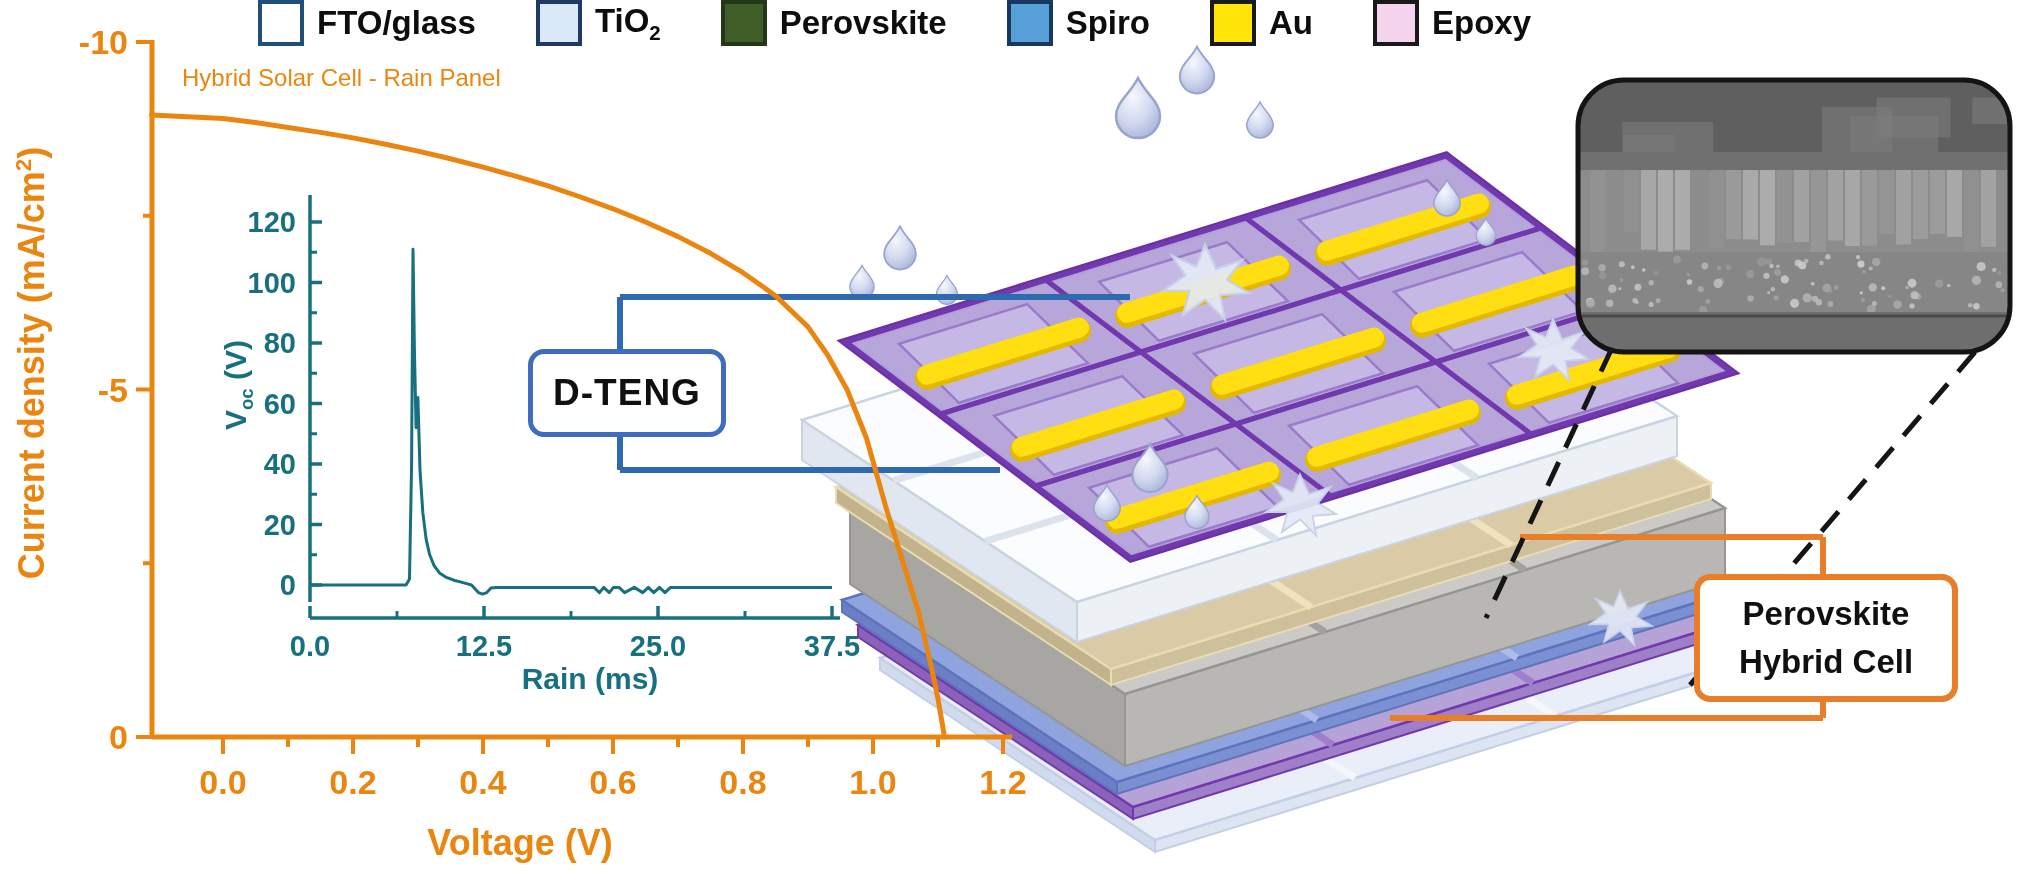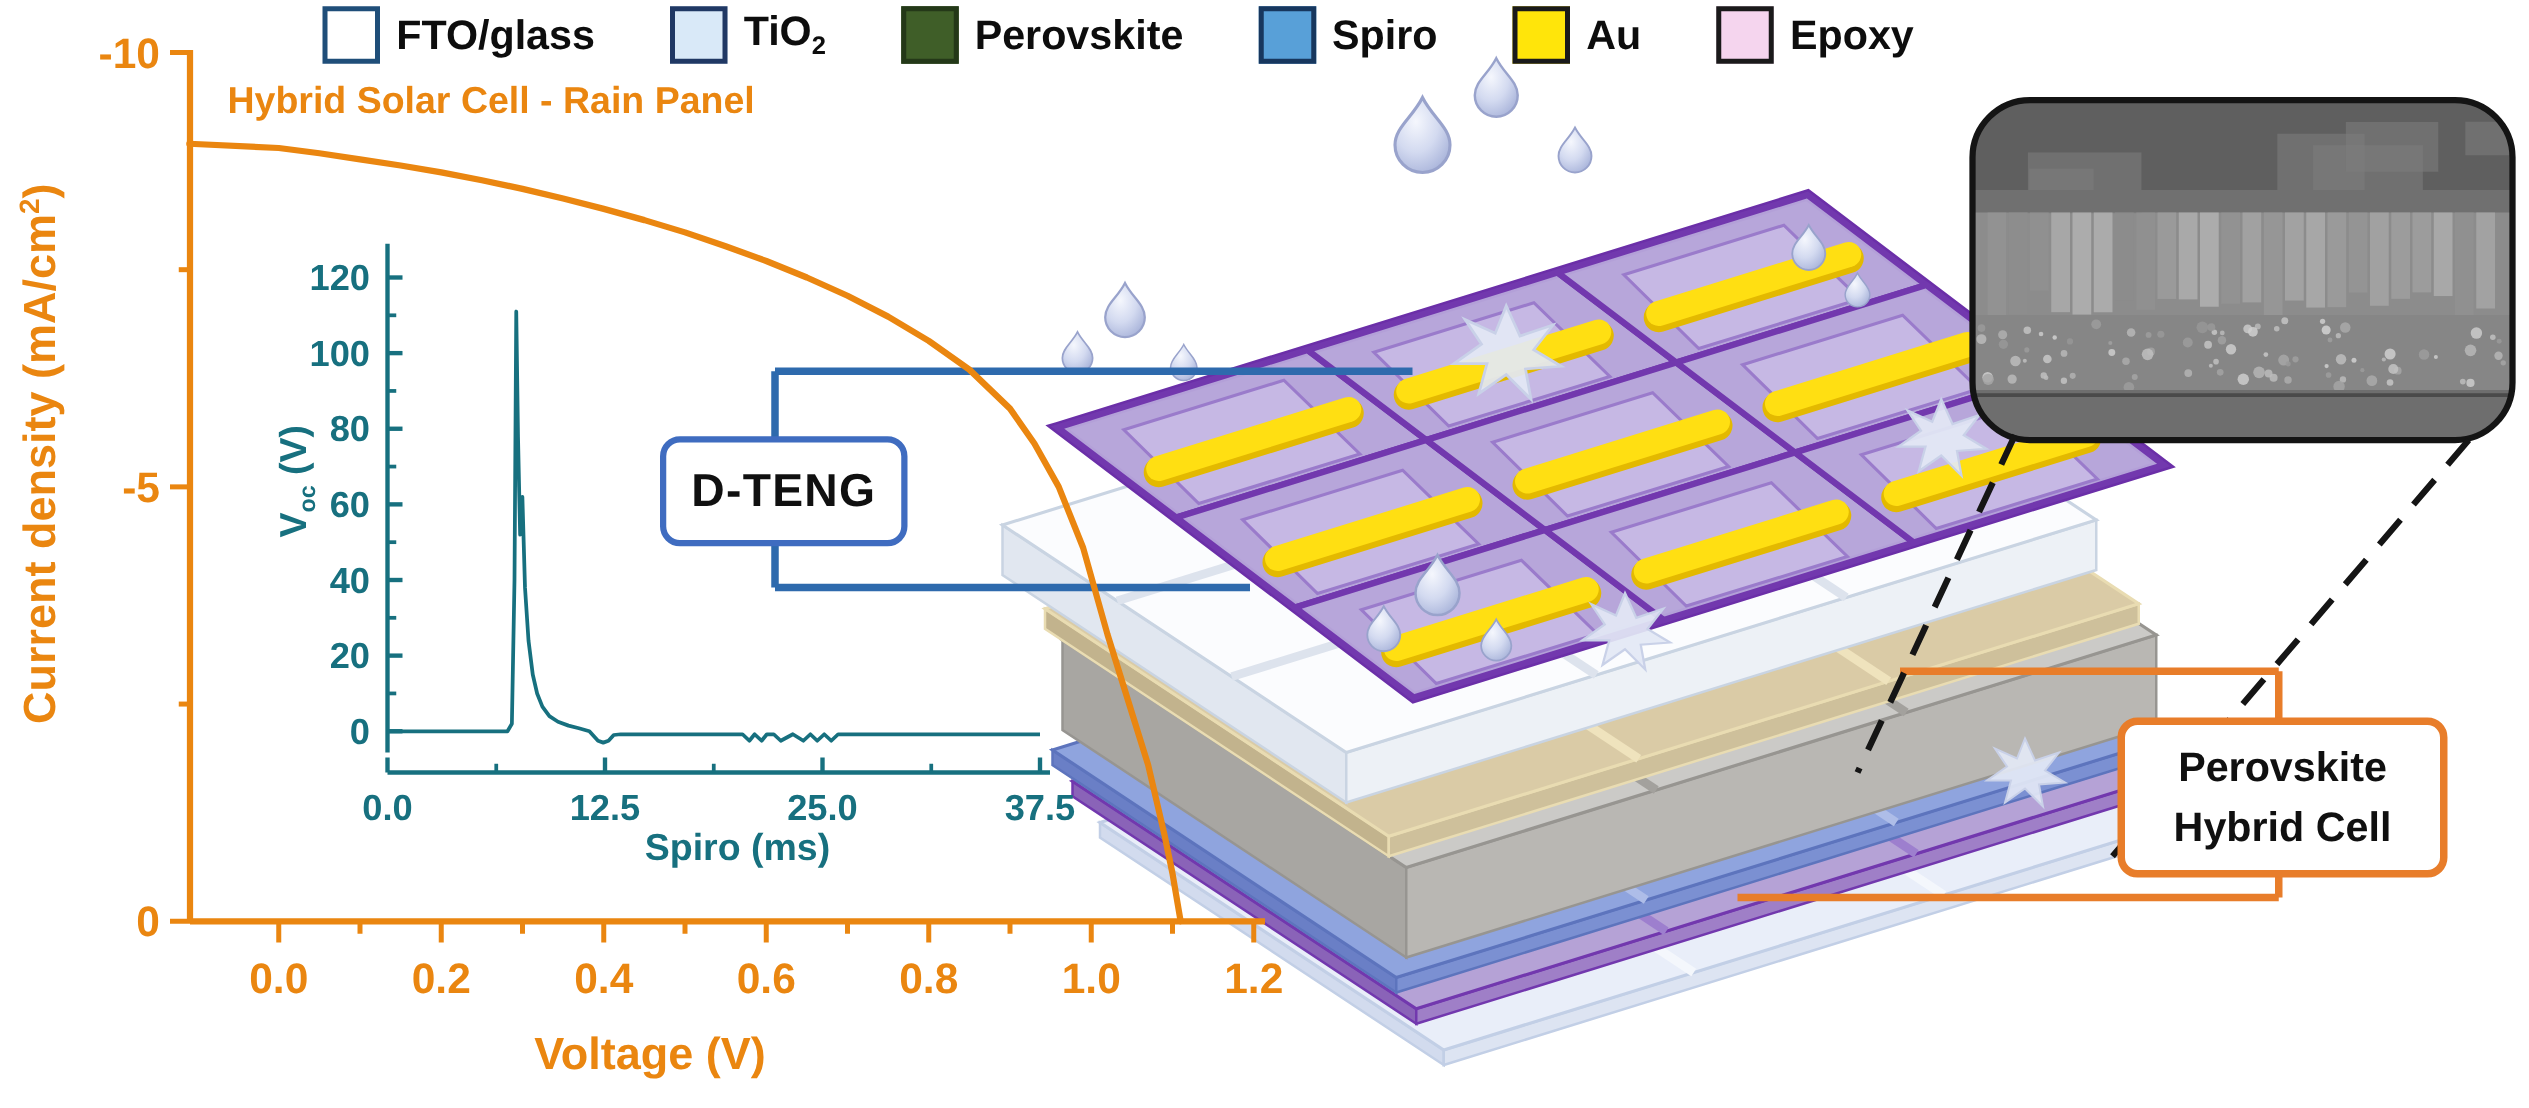--- a/index.html
+++ b/index.html
@@ -2,27 +2,27 @@
 <html><head>
 <meta charset="utf-8">
 <style>
   html,body{margin:0;padding:0;background:#ffffff;}
   .canvas{position:relative;width:2023px;height:886px;background:#ffffff;overflow:hidden;
           font-family:"Liberation Sans",sans-serif;}
   #diagram-svg{position:absolute;left:0;top:0;z-index:1;}
   svg text{font-family:"Liberation Sans",sans-serif;}
   .overlay{position:absolute;z-index:2;}
   
-  #legend{left:258px;top:0;height:56px;display:flex;align-items:center;gap:60px;}
+  #legend{left:258px;top:0;height:56px;display:flex;align-items:flex-start;gap:60px;}
   .legend-item{display:flex;align-items:center;}
   .legend-swatch{width:46px;height:46px;border:4px solid #222;box-sizing:border-box;margin-right:13px;flex:0 0 auto;}
   .legend-label{font-size:33px;font-weight:800;color:#0d0d0d;white-space:nowrap;}
   .legend-label sub{font-size:0.62em;}
   
-  #chart-title{left:182px;top:64px;font-size:30px;font-weight:700;color:#ea8610;white-space:nowrap;text-align:center;}
+  #chart-title{left:182px;top:64px;font-size:24px;font-weight:400;color:#ea8610;white-space:nowrap;text-align:center;}
   #xlabel-main{left:260px;top:822px;width:520px;text-align:center;font-size:36px;font-weight:700;color:#ea8610;}
   #ylabel-main{left:-246px;top:340px;width:560px;height:46px;text-align:center;font-size:36px;font-weight:700;
                color:#ea8610;transform:rotate(-90deg) translateX(0);transform-origin:center center;left:-246px;}
   #ylabel-main{left:-246px;top:340px;}
   #ylabel-main sup{font-size:0.62em;}
   #xlabel-inset{left:420px;top:662px;width:340px;text-align:center;font-size:30px;font-weight:700;color:#17707f;}
   #ylabel-inset{left:72px;top:367px;width:330px;height:36px;text-align:center;font-size:30px;font-weight:700;
                 color:#17707f;transform:rotate(-90deg);transform-origin:center center;}
   #ylabel-inset sub{font-size:0.62em;}
   
@@ -388,21 +388,21 @@
     </div>
 
   <div id="chart-title" class="overlay">Hybrid Solar Cell - Rain Panel</div>
 
   <div id="ylabel-main" class="overlay"><span>Current density (mA/cm</span><sup>2</sup><span>)</span></div>
 
   <div id="xlabel-main" class="overlay">Voltage (V)</div>
 
   <div id="ylabel-inset" class="overlay"><span>V</span><sub>oc</sub><span> (V)</span></div>
 
-  <div id="xlabel-inset" class="overlay">Spiro (ms)</div>
+  <div id="xlabel-inset" class="overlay">Rain (ms)</div>
 
   <div id="dteng-box" class="overlay callout">D-TENG</div>
 
   <div id="psc-box" class="overlay callout">
     <div>Perovskite</div>
     <div>Hybrid Cell</div>
   </div>
 
 </div>
 

